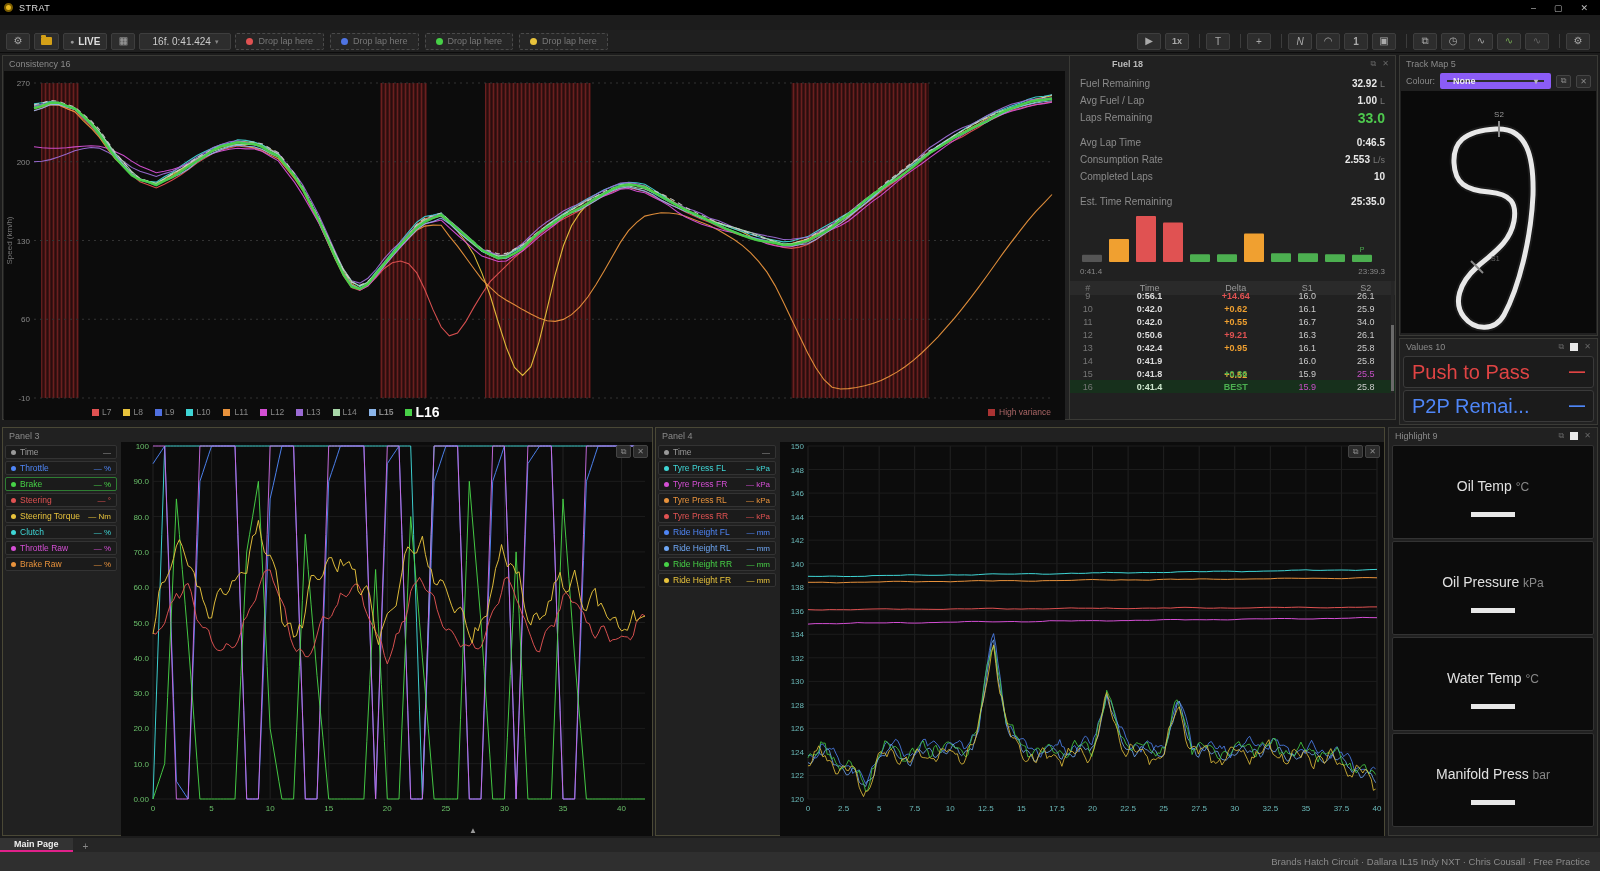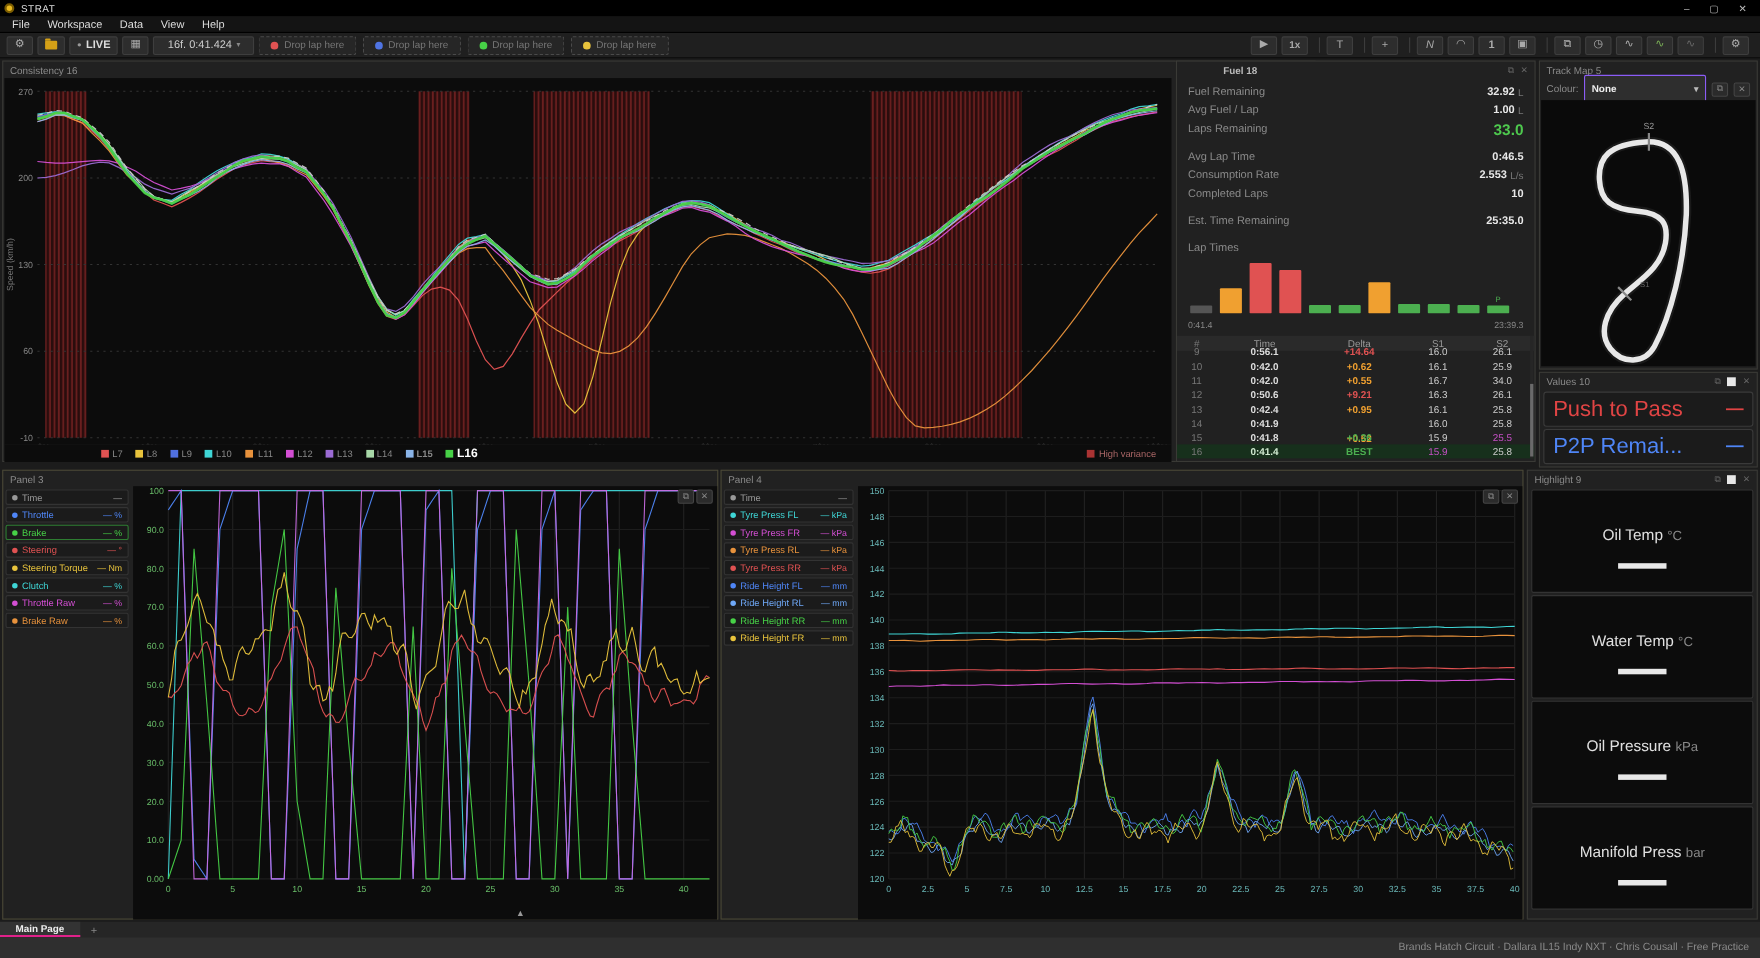--- a/index.html
+++ b/index.html
@@ -49,21 +49,21 @@
   .c1{width:27%;text-align:center;}
   .c2{width:26%;text-align:center;}
   .c3{width:18%;text-align:center;}
   .c4{width:18%;text-align:center;}
   .ft-row.best{background:#17301c;}
   #ft-scroll{position:absolute;right:1px;top:0;width:3px;height:112px;background:#262626;}
   #ft-thumb{position:absolute;right:0;top:44px;width:3px;height:66px;background:#6a6a6a;}
   
   #track-colour-row{display:flex;align-items:center;gap:5px;padding:2px 6px;height:20px;}
   #track-colour-label{font-size:9px;color:#8a8a8a;}
-  #track-colour-select{background:#2e2e2e;border:1px solid #8b5cf6;border-radius:2px;color:#eee;font-size:9px;font-weight:bold;height:15px;display:flex;align-items:center;gap:14px;padding:12px 6px;flex:1;}
+  #track-colour-select{background:#2e2e2e;border:7px solid #8b5cf6;border-radius:2px;color:#eee;font-size:9px;font-weight:bold;height:15px;display:flex;align-items:center;gap:14px;padding:1px 6px;flex:1;}
   #track-colour-select .car{margin-left:auto;color:#bbb;font-size:8px;}
   .mini-btn{width:15px;height:13px;border:1px solid #444;background:#2b2b2b;color:#888;font-size:8px;display:flex;align-items:center;justify-content:center;border-radius:2px;}
   #track-canvas{background:#0a0a0a;margin:0 1px;}
   
   .value-box{margin:2px 3px;background:#1b1b1b;border:1px solid #3a3a3a;border-radius:3px;height:32px;display:flex;align-items:center;padding:0 8px;gap:8px;}
   .value-box .vb-label{font-size:20px;white-space:nowrap;overflow:hidden;}
   .value-box .vb-dash{margin-left:auto;font-size:16px;font-weight:bold;}
   
   .legend-col{position:absolute;top:15px;display:flex;flex-direction:column;gap:2px;padding:2px;}
   .legend-item{height:14px;background:#1b1b1b;border:1px solid #333;border-radius:2px;display:flex;align-items:center;padding:0 5px;gap:4px;font-size:8.5px;}
@@ -93,27 +93,20 @@
   <div id="titlebar">
     <div id="app-icon"></div>
     <span id="app-title">STRAT</span>
     <div id="win-controls">
       <span>–</span>
       <span>▢</span>
       <span>✕</span>
     </div>
   </div>
 
-  <div id="menubar">
-    <span class="menu-item">File</span>
-    <span class="menu-item">Workspace</span>
-    <span class="menu-item">Data</span>
-    <span class="menu-item">View</span>
-    <span class="menu-item">Help</span>
-  </div>
 
   <div id="toolbar">
     <div class="tb-btn">
         <span class="g">⚙</span>
       </div>
     <div class="tb-btn">
         <span class="folder-glyph"></span>
       </div>
     <div class="tb-btn">
         <span class="g" style="color:#999;font-size:7px;">●</span>
@@ -280,21 +273,21 @@
             <span>L13</span>
           </span>
           <span style="display: flex; align-items: center; gap: 3px; font-size: 8.5px; color: rgb(136, 136, 136); font-weight: normal;">
             <span style="width: 7px; height: 7px; background: rgb(168, 216, 168); display: inline-block;"></span>
             <span>L14</span>
           </span>
           <span style="display: flex; align-items: center; gap: 3px; font-size: 8.5px; color: rgb(136, 136, 136); font-weight: bold;">
             <span style="width: 7px; height: 7px; background: rgb(138, 180, 232); display: inline-block;"></span>
             <span>L15</span>
           </span>
-          <span style="display: flex; align-items: center; gap: 3px; font-size: 11px; color: rgb(255, 255, 255); font-weight: bold;">
+          <span style="display: flex; align-items: center; gap: 3px; font-size: 14px; color: rgb(255, 255, 255); font-weight: bold;">
             <span style="width: 7px; height: 7px; background: rgb(71, 209, 71); display: inline-block;"></span>
             <span>L16</span>
           </span>
         </div>
       <div style="margin-left:auto;display:flex;align-items:center;gap:4px;padding-right:14px;">
         <span style="width:7px;height:7px;background:#a33;display:inline-block;"></span>
         <span style="font-size:8.5px;color:#a66;">High variance</span>
       </div>
     </div>
   </div>
@@ -335,21 +328,20 @@
         <div class="fstat">
           <span class="fl">Completed Laps</span>
           <span class="fv">10</span>
         </div>
         <div class="fgap"></div>
         <div class="fstat">
           <span class="fl">Est. Time Remaining</span>
           <span class="fv">25:35.0</span>
         </div>
       </div>
-    <div id="laptimes-label">Lap Times</div>
     <div id="lapbars-wrap"><svg id="lapbars-svg" width="307" height="52">
           <rect x="2" y="44.64" width="20" height="7.36" fill="#555555" rx="1"></rect>
           <rect x="29" y="29" width="20" height="23" fill="#f0a030" rx="1"></rect>
           <rect x="56" y="6" width="20" height="46" fill="#e05252" rx="1"></rect>
           <rect x="83" y="12.439999999999998" width="20" height="39.56" fill="#e05252" rx="1"></rect>
           <rect x="110" y="44.18" width="20" height="7.82" fill="#4caf50" rx="1"></rect>
           <rect x="137" y="44.18" width="20" height="7.82" fill="#4caf50" rx="1"></rect>
           <rect x="164" y="23.48" width="20" height="28.52" fill="#f0a030" rx="1"></rect>
           <rect x="191" y="43.26" width="20" height="8.74" fill="#4caf50" rx="1"></rect>
           <rect x="218" y="43.26" width="20" height="8.74" fill="#4caf50" rx="1"></rect>
@@ -731,25 +723,25 @@
         <span class="ph-sq"></span>
         <span>✕</span>
       </span>
     </div>
     <div id="hl-cards">
         <div class="hl-card">
           <div class="hl-label"><span>Oil Temp </span><span class="hl-unit">°C</span></div>
           <div class="hl-dash"></div>
         </div>
         <div class="hl-card">
+          <div class="hl-label"><span>Oil Pressure </span><span class="hl-unit">kPa</span></div>
+          <div class="hl-dash"></div>
+        </div>
+        <div class="hl-card">
           <div class="hl-label"><span>Water Temp </span><span class="hl-unit">°C</span></div>
-          <div class="hl-dash"></div>
-        </div>
-        <div class="hl-card">
-          <div class="hl-label"><span>Oil Pressure </span><span class="hl-unit">kPa</span></div>
           <div class="hl-dash"></div>
         </div>
         <div class="hl-card">
           <div class="hl-label"><span>Manifold Press </span><span class="hl-unit">bar</span></div>
           <div class="hl-dash"></div>
         </div>
       </div>
   </div>
 
   <div id="tabbar">

